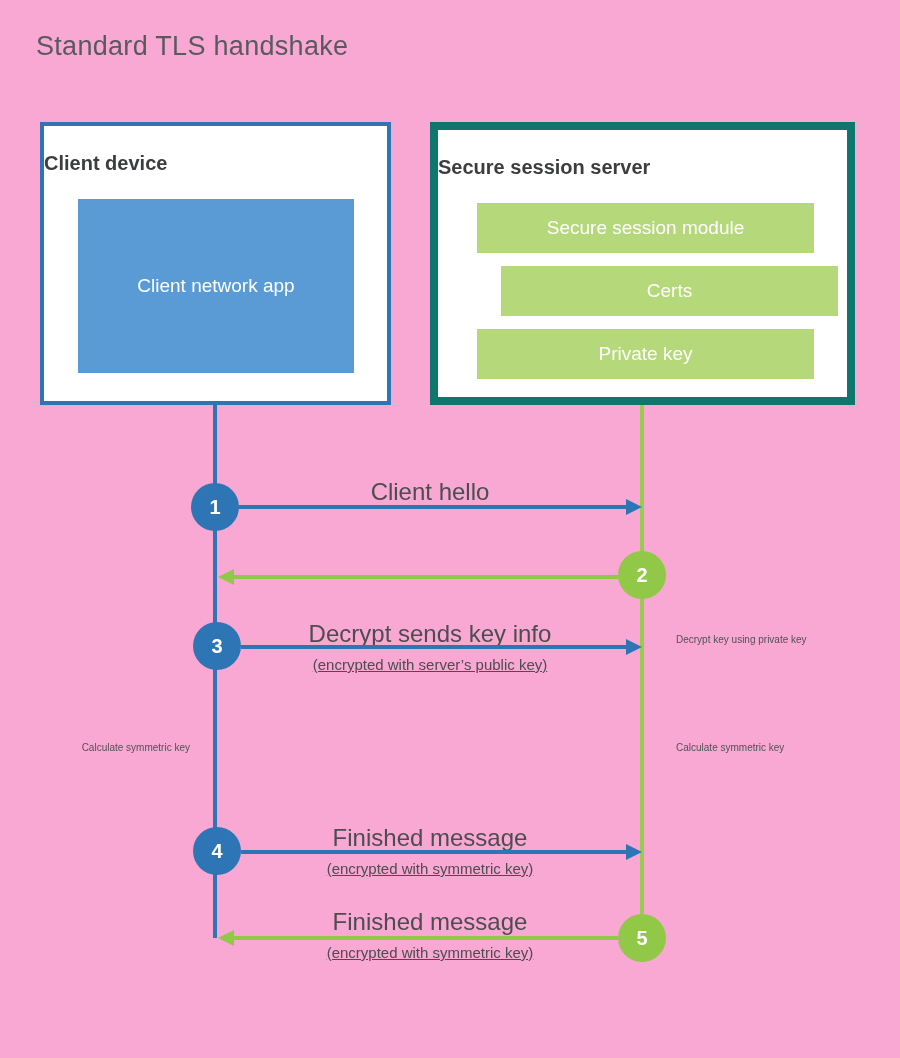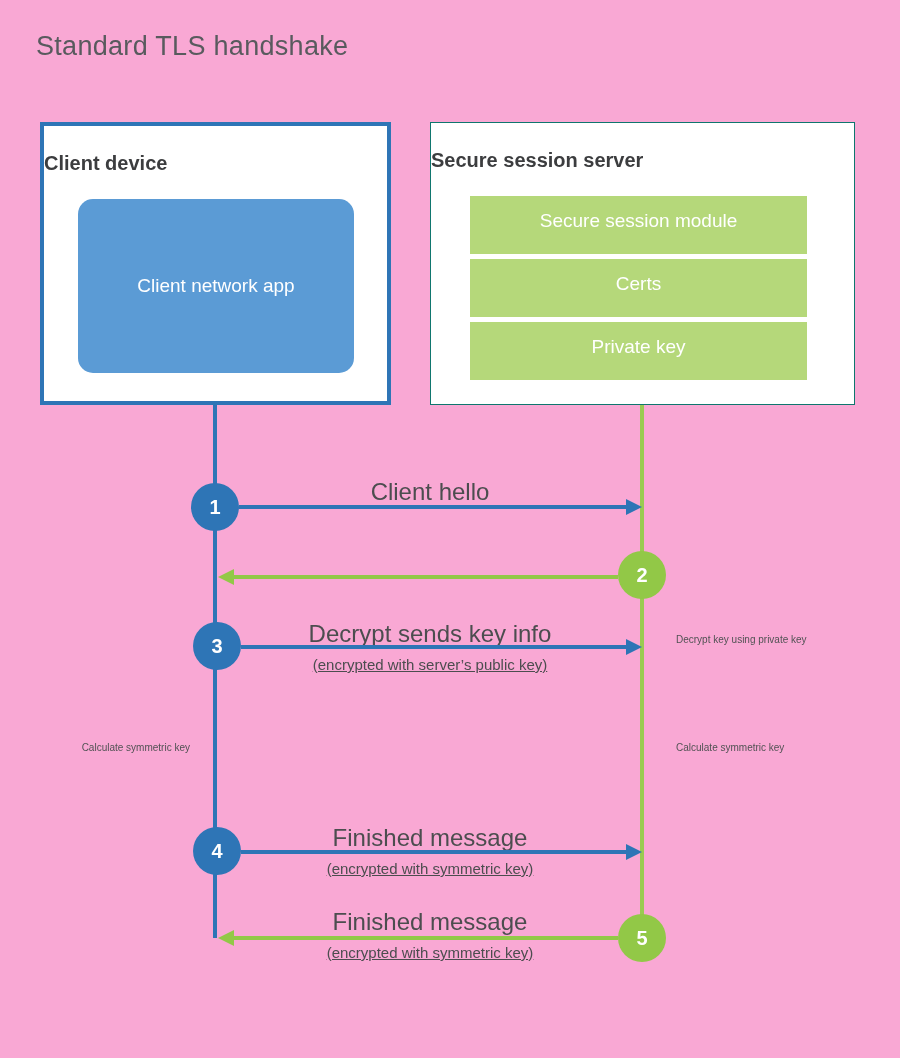--- a/index.html
+++ b/index.html
@@ -22,58 +22,57 @@
   }
   
   .box {
     position: absolute;
     top: 122px;
     height: 283px;
     box-sizing: border-box;
     background: #ffffff;
   }
   .box.client { left: 40px;  width: 351px; border: 4px solid #2e75b6; }
-  .box.server { left: 430px; width: 425px; border: 1px solid #0f766e; }
+  .box.server { left: 430px; width: 425px; border: 8px solid #0f766e; }
   .box-title {
     position: absolute;
     left: 0; right: 0; top: 26px;
     text-align: left;
     font-size: 20px;
     font-weight: 700;
     color: #3c3d3f;
   }
   .app-box {
     position: absolute;
     left: 34px; top: 73px;
     width: 276px; height: 174px;
     background: #5b9bd5;
     display: flex;
     align-items: center;
     justify-content: center;
     text-align: center;
     color: #ffffff;
     font-size: 19px;
     line-height: 26px;
-    border-radius: 15px;
   }
   .app-box span { display: inline-block; max-width: 180px; }
   .server-bar {
     position: absolute;
     left: 39px;
-    width: 337px; height: 58px;
+    width: 337px; height: 50px;
     background: #b5d87a;
     color: #ffffff;
     font-size: 19px;
     text-align: center;
     line-height: 50px;
     white-space: nowrap;
     overflow: hidden;
   }
   .server-bar.b1 { top: 73px; }
-  .server-bar.b2 { top: 136px; }
+  .server-bar.b2 { top: 136px; margin-left: 24px; }
   .server-bar.b3 { top: 199px; }
   
   .vline { position: absolute; width: 4px; top: 405px; }
   .vline.client-line { left: 213px; height: 533px; background: #2e75b6; }
   .vline.server-line { left: 640px; height: 535px; background: #9aca52; }
   
   .circle {
     position: absolute;
     width: 48px; height: 48px;
     border-radius: 50%;

